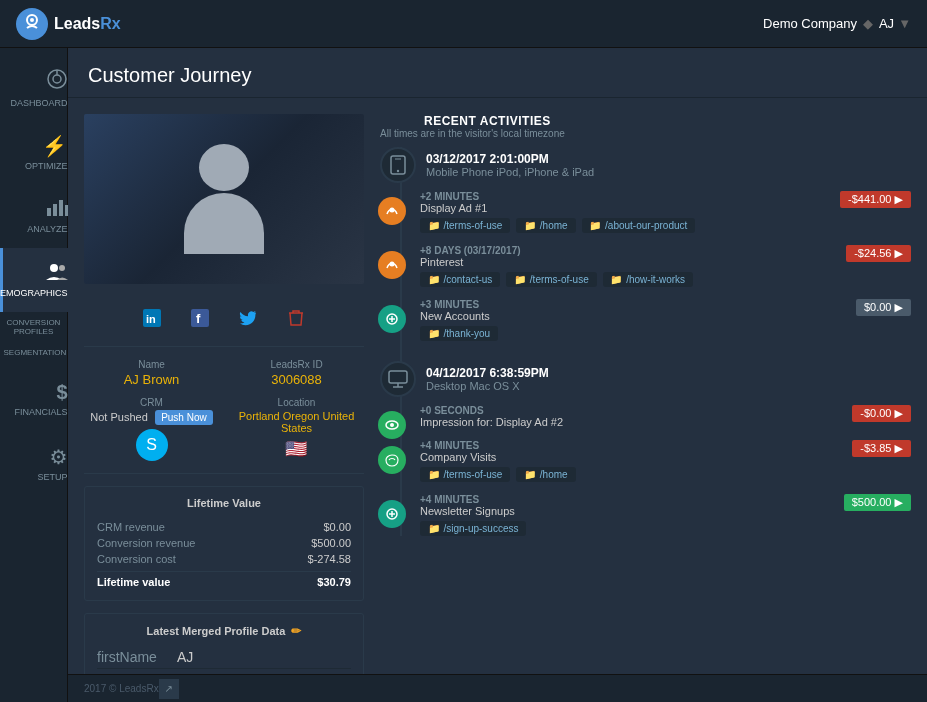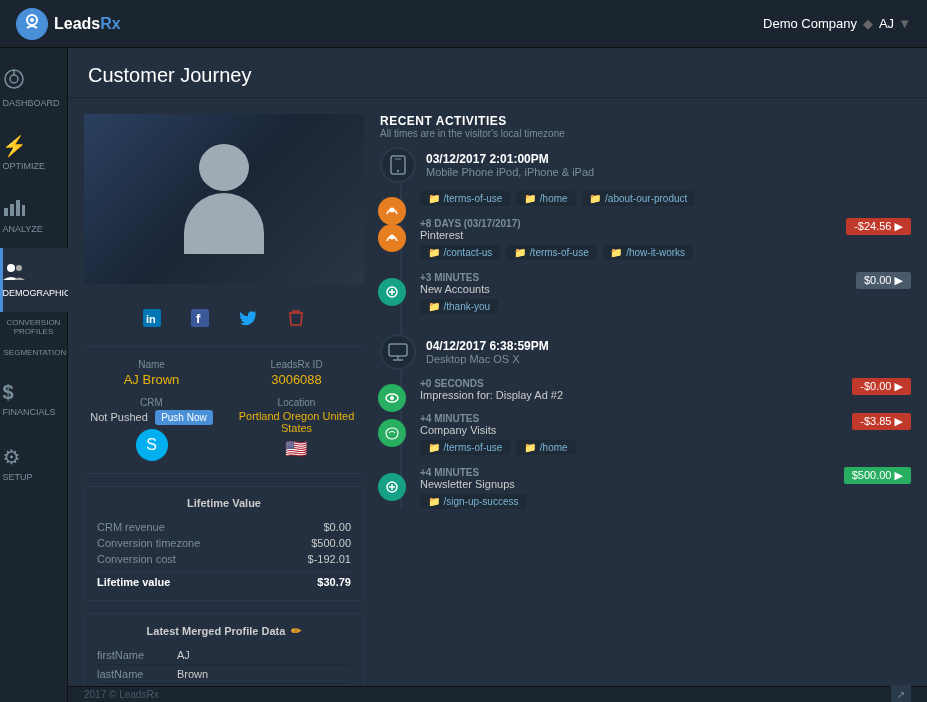--- a/index.html
+++ b/index.html
@@ -60,21 +60,21 @@
       flex-direction: column;
       align-items: center;
       padding-top: 8px;
       border-right: 1px solid #111;
     }
     .sidebar-item {
       width: 68px;
       height: 64px;
       display: flex;
       flex-direction: column;
-      align-items: flex-start;
+      align-items: flex-end;
       justify-content: center;
       cursor: pointer;
       color: #7a8e9a;
       font-size: 9px;
       text-transform: uppercase;
       border-left: 3px solid transparent;
     }
     .sidebar-item.active {
       background: #243040;
       border-left: 3px solid #4a90d9;
@@ -264,40 +264,41 @@
       font-weight: bold;
       display: flex;
       align-items: center;
       justify-content: center;
       gap: 6px;
     }
     .edit-icon { color: #f5a623; font-size: 12px; cursor: pointer; }
     .merged-row {
       display: flex;
       padding: 3px 0;
-      font-size: 11px;
+      font-size: 14px;
       border-bottom: 1px solid #1e2a35;
     }
     .merged-key { color: #7a8e9a; width: 80px; min-width: 80px; }
     .merged-val { color: #ccc; }
 
     
     .right-panel {
       flex: 1;
     }
 
     .recent-header {
       margin-bottom: 8px;
     }
     .recent-title {
       color: #fff;
       font-size: 12px;
       font-weight: bold;
       text-transform: uppercase;
       letter-spacing: 0.5px;
+      margin-left: 44px;
     }
     .recent-subtitle {
       color: #7a8e9a;
       font-size: 10px;
     }
 
     
     .timeline {
       position: relative;
       padding-left: 50px;
@@ -406,26 +407,25 @@
       gap: 3px;
     }
     .page-tag-icon { font-size: 10px; color: #4a90d9; }
 
     
     .footer {
       position: absolute;
       bottom: 0;
       left: 68px;
       right: 0;
-      height: 16px;
+      height: 28px;
       background: #1a2530;
       display: flex;
       align-items: center;
       padding: 0 16px;
-      justify-content: space-between;
       border-top: 1px solid #111;
       font-size: 10px;
       color: #4a5a6a;
     }
     .footer-link-icon {
       width: 20px;
       height: 20px;
       background: #2a3a4a;
       display: flex;
       align-items: center;
@@ -584,26 +584,26 @@
           </div>
         </div>
 
         <div class="lifetime-section">
           <div class="section-title">Lifetime Value</div>
           <div class="lv-row">
             <span class="lv-label">CRM revenue</span>
             <span class="lv-value">$0.00</span>
           </div>
           <div class="lv-row">
-            <span class="lv-label">Conversion timezone</span>
+            <span class="lv-label">Conversion revenue</span>
             <span class="lv-value">$500.00</span>
           </div>
           <div class="lv-row">
             <span class="lv-label">Conversion cost</span>
-            <span class="lv-value">$-192.01</span>
+            <span class="lv-value">$-274.58</span>
           </div>
           <div class="lv-row" style="border-top:1px solid #2a3a4a;margin-top:4px;padding-top:4px;">
             <span class="lv-label lv-total">Lifetime value</span>
             <span class="lv-value lv-total">$30.79</span>
           </div>
         </div>
 
         <div class="merged-section">
           <div class="merged-title">
             <span>Latest Merged Profile Data</span>
@@ -651,20 +651,27 @@
             </div>
 
             <div class="activity-item">
               <div class="activity-dot dot-orange">
                 <svg width="14" height="14" viewBox="0 0 14 14">
                     <path d="M2 10 C4 4 10 4 12 10" fill="none" stroke="white" stroke-width="1.5"></path>
                     <circle cx="7" cy="6" r="2.5" fill="white"></circle>
                   </svg>
               </div>
               <div class="activity-content">
+                <div class="activity-header">
+                  <div>
+                    <div class="activity-time">+2 MINUTES</div>
+                    <div class="activity-name">Display Ad #1</div>
+                  </div>
+                  <div class="activity-cost cost-red">-$441.00 ▶</div>
+                </div>
                 <div class="activity-pages">
                   <span class="page-tag"><span class="page-tag-icon">📁</span>/terms-of-use</span>
                   <span class="page-tag"><span class="page-tag-icon">📁</span>/home</span>
                   <span class="page-tag"><span class="page-tag-icon">📁</span>/about-our-product</span>
                 </div>
               </div>
             </div>
 
             <div class="activity-item">
               <div class="activity-dot dot-orange">

